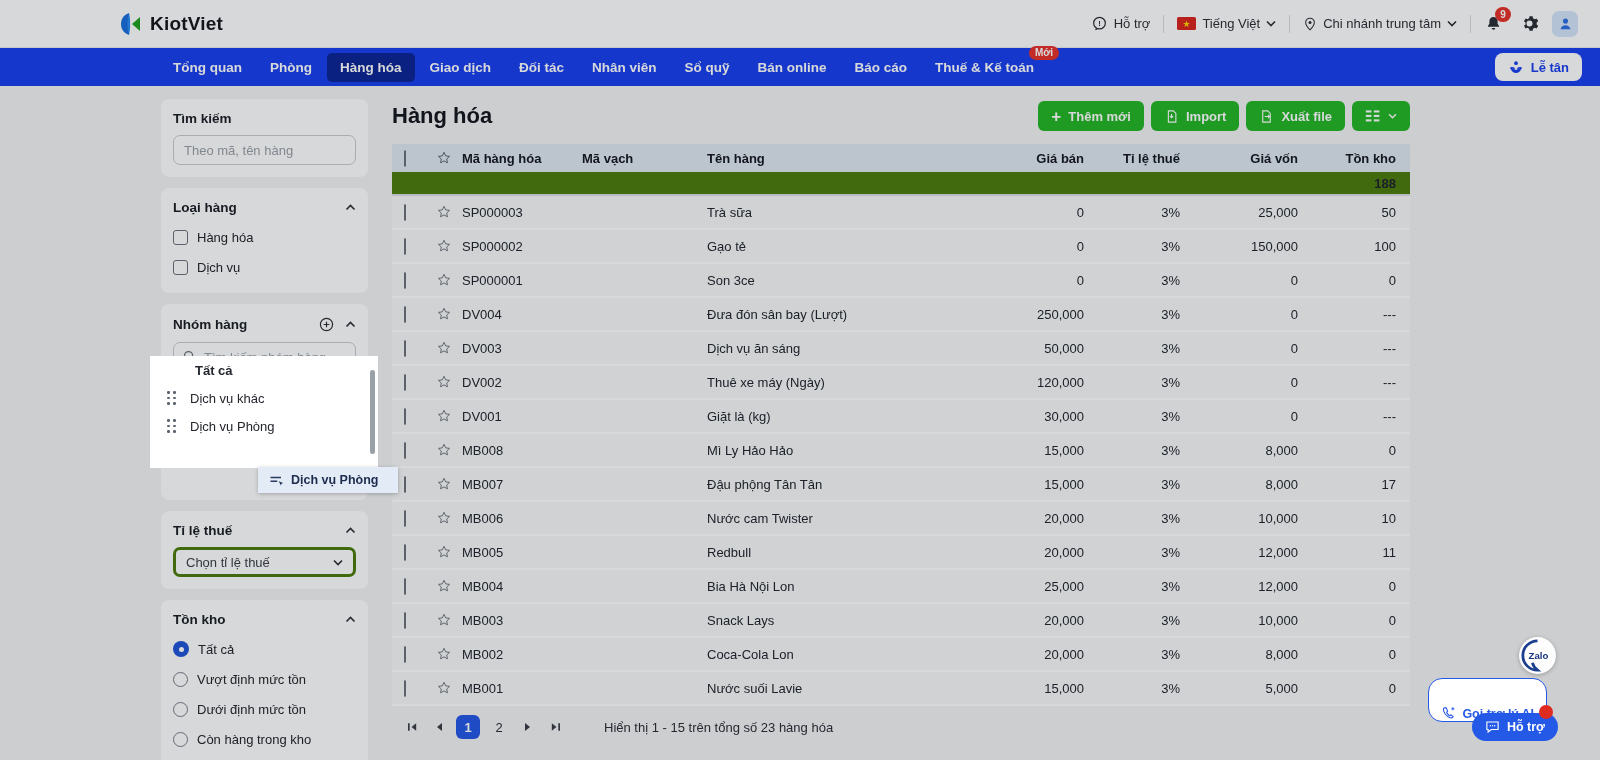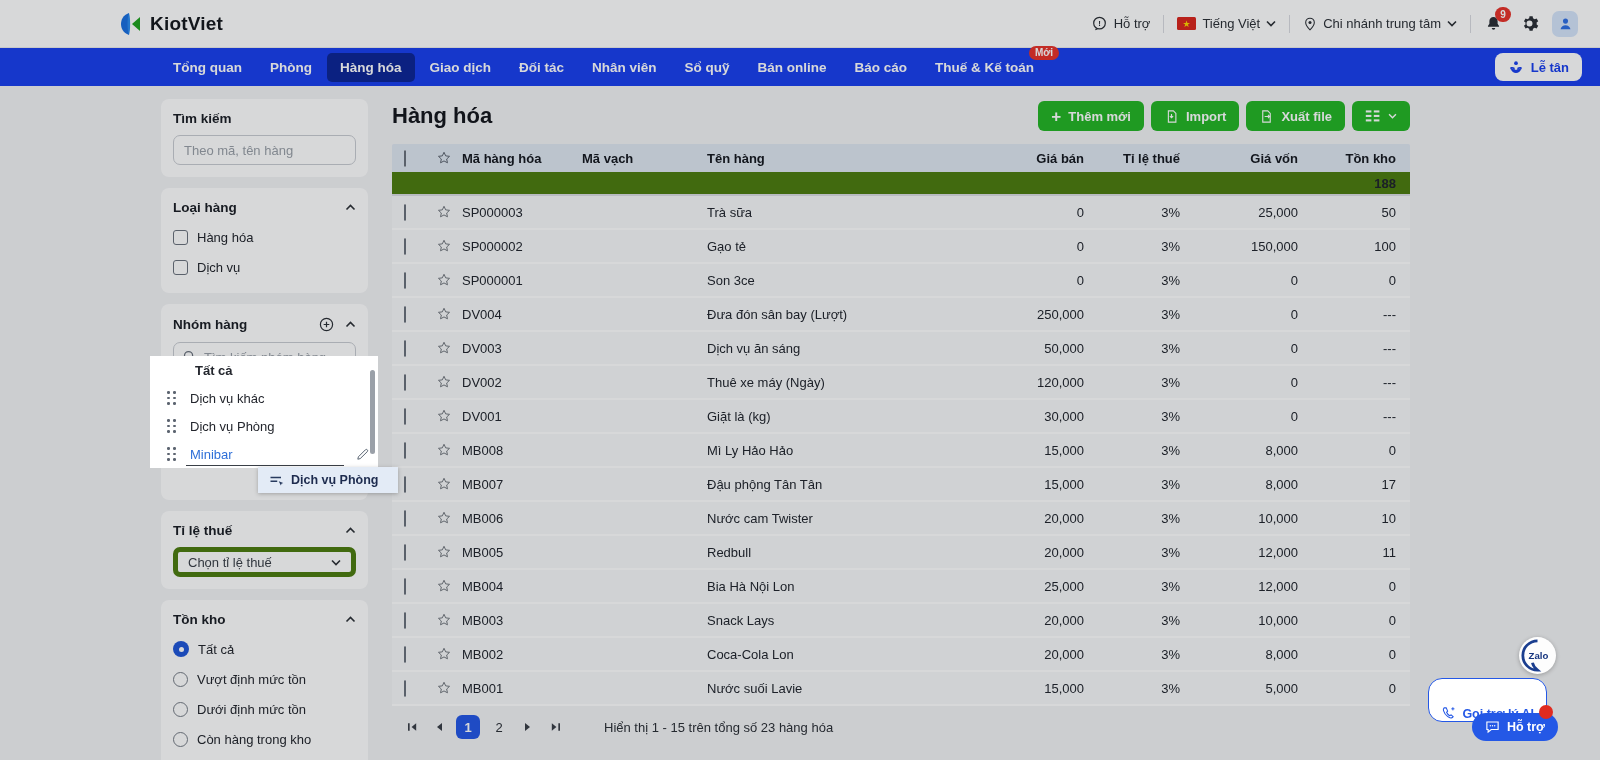--- a/index.html
+++ b/index.html
@@ -44,21 +44,21 @@
     font:13px "Liberation Sans","DejaVu Sans",sans-serif; color:#333; padding:0 10px; margin-top:9px; outline:none; }
   .sb-input::placeholder { color:#9aa0a8; }
   .search-wrap { position:relative; margin-top:9px; }
   .search-wrap .sb-input { margin-top:0; padding-left:30px; }
   .search-wrap .mag { position:absolute; left:9px; top:7px; }
   .opt-row { display:flex; align-items:center; gap:9px; height:28px; font-size:13px; color:#23262d; margin-top:2px; cursor:pointer; }
   .cbox { width:15px; height:15px; border:1.6px solid #6b727d; border-radius:3px; background:#fff; flex:none; }
   .radio { width:15px; height:15px; border:1.6px solid #767c86; border-radius:50%; background:#fff; flex:none; position:relative; }
   .radio.sel { background:#2056d8; border:none; width:16px; height:16px; }
   .radio.sel::after { content:""; position:absolute; left:5.5px; top:5.5px; width:5px; height:5px; border-radius:50%; background:#fff; }
-  .select-box { height:30px; border:5px solid #4d7c0f; border-radius:7px; background:#fff; margin-top:9px;
+  .select-box { height:30px; border:3px solid #4d7c0f; border-radius:7px; background:#fff; margin-top:9px;
     display:flex; align-items:center; justify-content:space-between; padding:0 10px; font-size:13px; color:#3a3f47; cursor:pointer; }
   .groups-card { height:196px; }
 
   
   .main { width:1018px; flex:none; }
   .page-head { display:flex; align-items:center; margin:2px 0 13px; }
   .page-title { font-size:22px; font-weight:700; color:#14161c; }
   .actions { margin-left:auto; display:flex; gap:7px; }
   .btn-green { background:#24b626; color:#fff; font-weight:700; font-size:13px; height:30px; border-radius:6px;
     display:flex; align-items:center; gap:7px; padding:0 13px; border:none; cursor:pointer; }
@@ -657,37 +657,20 @@
     <span class="g-handle">
         <i></i>
         <i></i>
         <i></i>
         <i></i>
         <i></i>
         <i></i>
       </span>
     <span>Dịch vụ Phòng</span>
   </div>
-  <div class="g-row">
-    <span class="g-handle">
-        <i></i>
-        <i></i>
-        <i></i>
-        <i></i>
-        <i></i>
-        <i></i>
-      </span>
-    <span class="g-link">Minibar</span>
-    <span class="g-edit">
-      <svg width="15" height="15" viewBox="0 0 24 24">
-        <path d="M4.5 19.5l.9-3.8L16.6 4.5a2.1 2.1 0 0 1 3 3L8.3 18.6l-3.8.9z" fill="none" stroke="#5b6673" stroke-width="1.6"></path>
-      </svg>
-    </span>
-    <span class="drop-line"></span>
-  </div>
   <span class="scroll-thumb"></span>
 </div>
 
 <div class="drag-ghost">
   <svg width="15" height="13" viewBox="0 0 20 16">
     <path d="M2 4h14M2 9h9" stroke="#273a5e" stroke-width="2"></path>
     <path d="M13 9l6 2.4-2.4.8-.8 2.4z" fill="#273a5e"></path>
   </svg>
   <span>Dịch vụ Phòng</span>
 </div>

